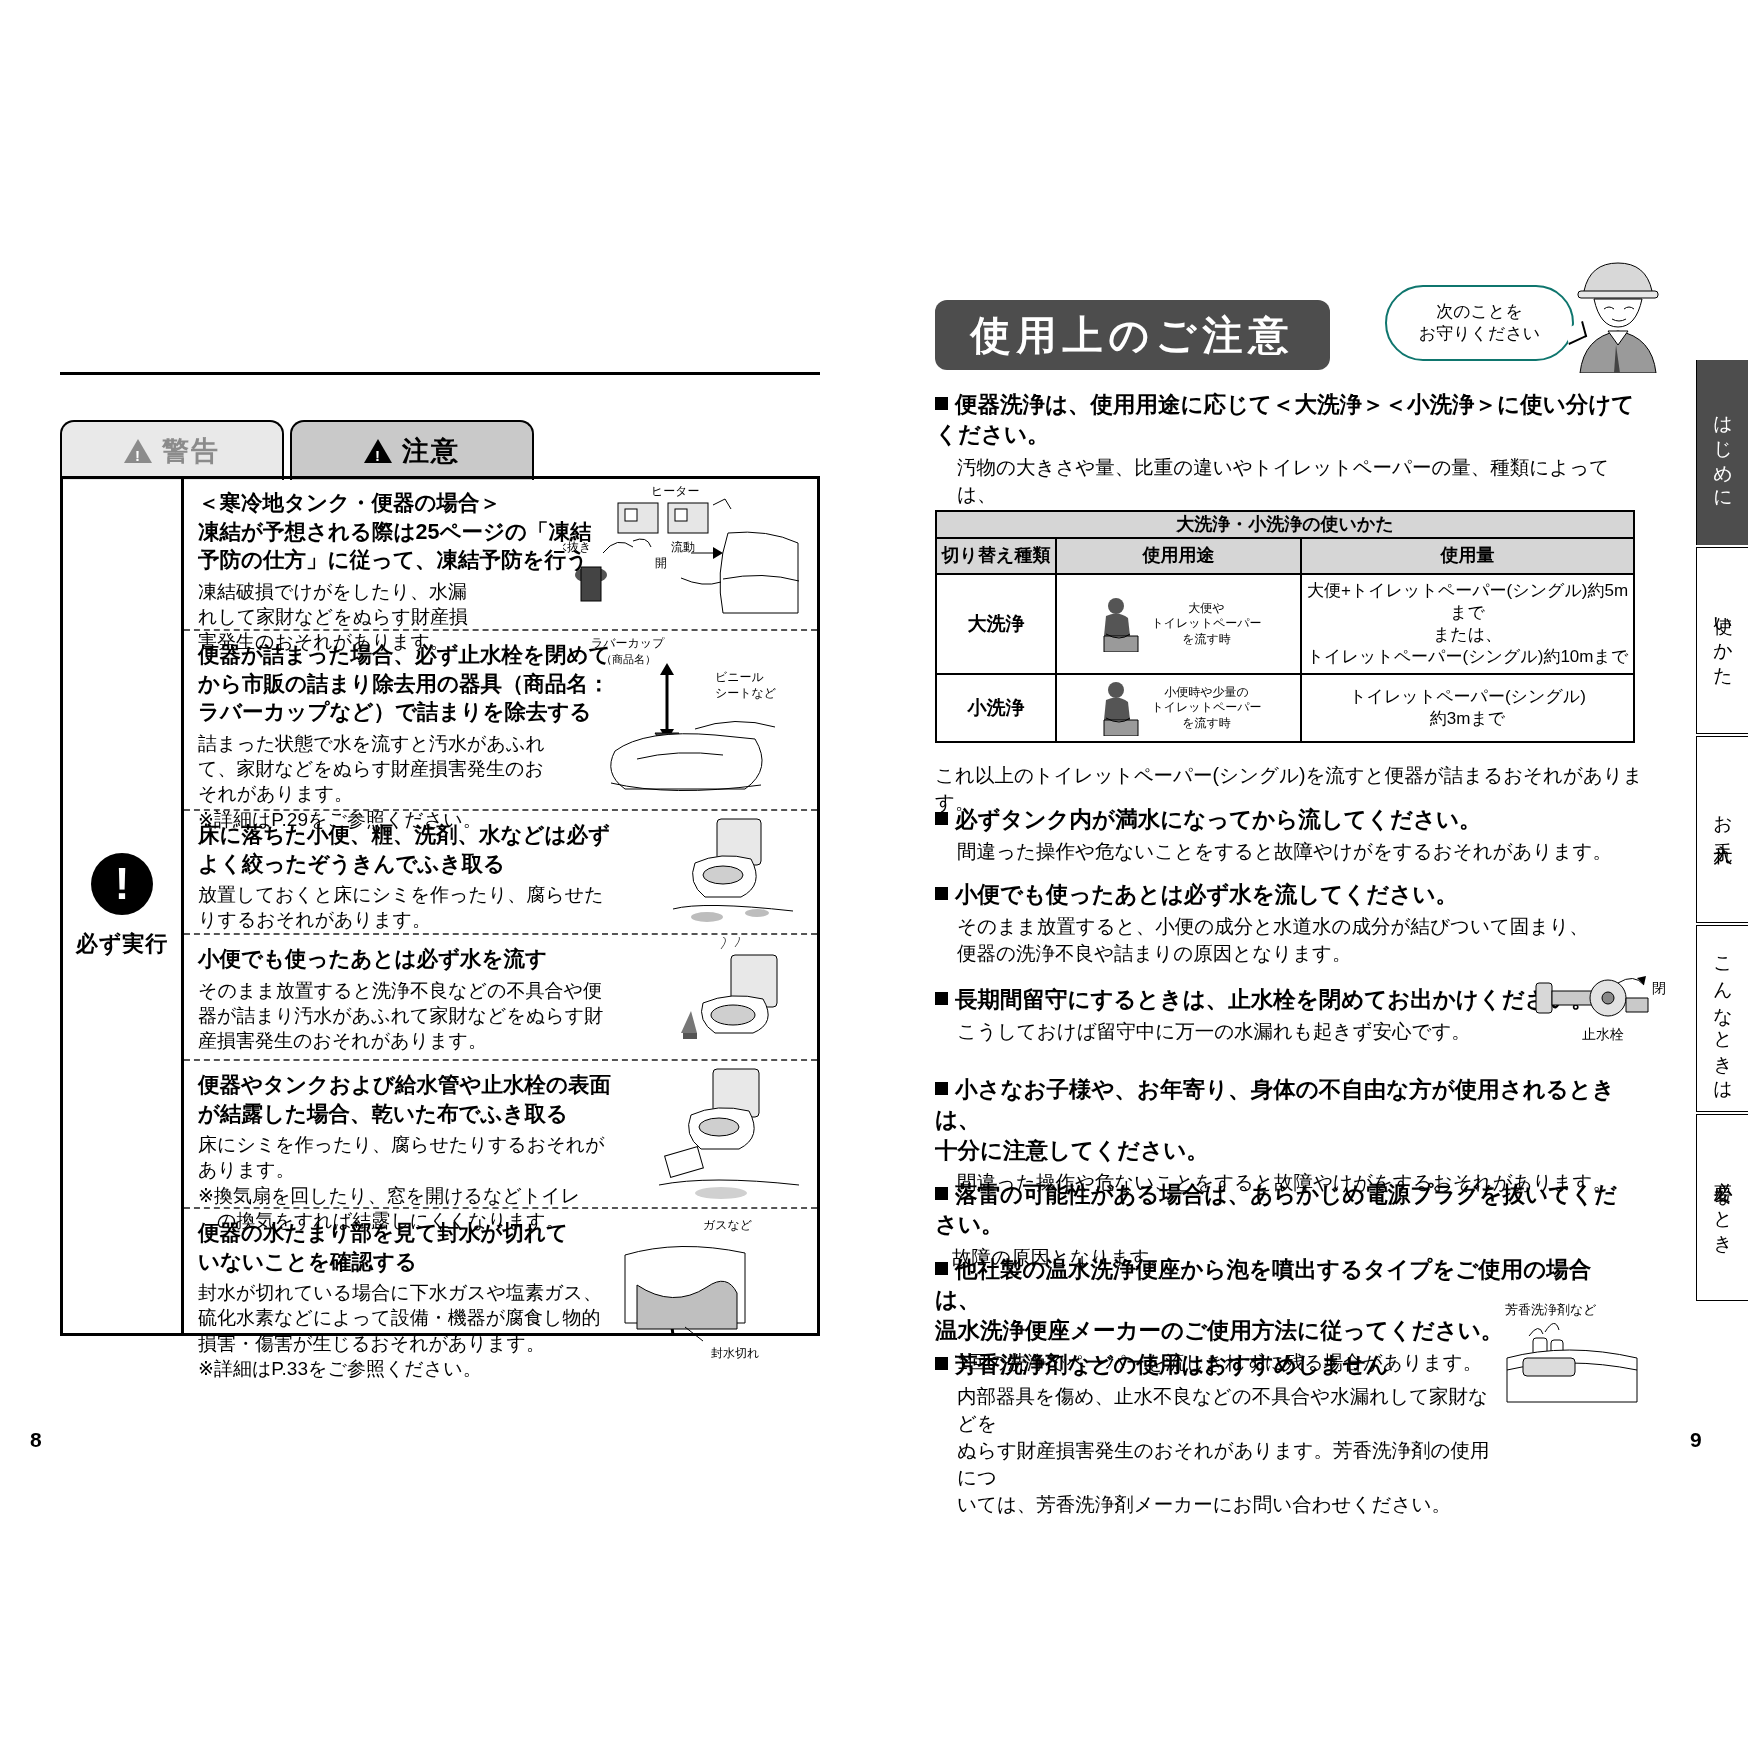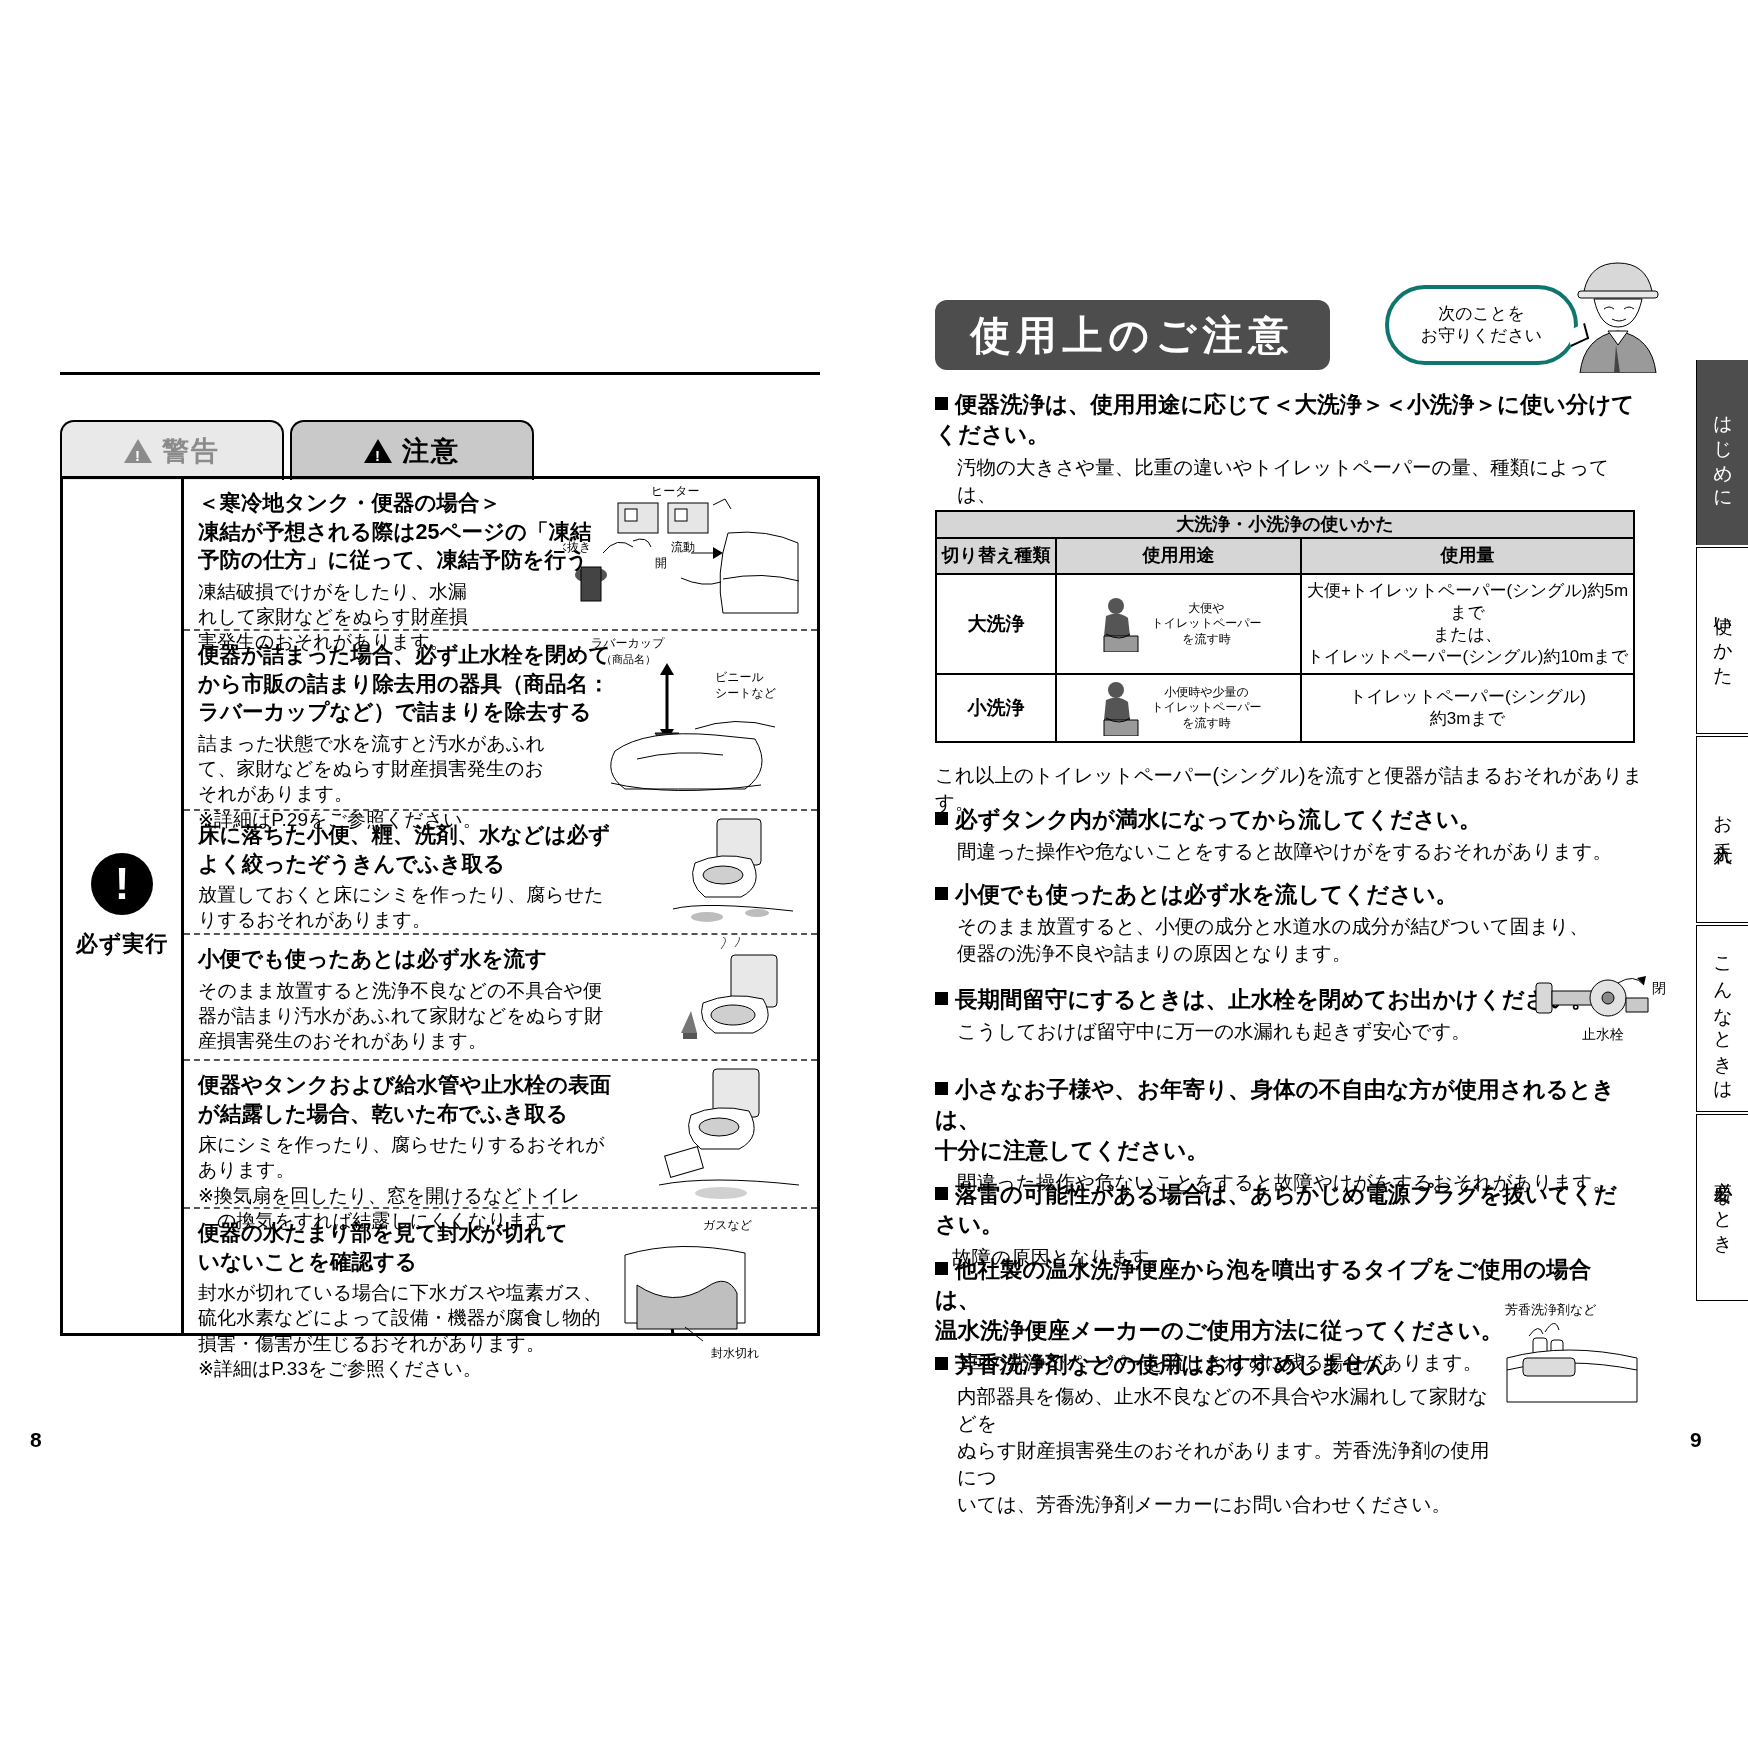--- a/index.html
+++ b/index.html
@@ -21,21 +21,21 @@
   .must-sep{position:absolute;left:118px;top:0;width:3px;height:100%;background:#000;}
 
   .rows{position:absolute;left:121px;top:0;right:0;bottom:0;}
   .row{position:relative;border-bottom:2px dashed #555;box-sizing:border-box;padding:10px 12px 6px 14px;}
   .row:last-child{border-bottom:none;}
   .row h4{margin:0 0 4px 0;font-size:21.5px;font-weight:bold;line-height:1.33;letter-spacing:0px;}
   .row p{margin:0;font-size:19px;line-height:1.33;letter-spacing:0px;}
   .row .note{font-size:19px;}
   .art{position:absolute;right:6px;top:6px;}
   .title-banner{position:absolute;left:935px;top:300px;width:395px;height:70px;background:#4d4d4d;border-radius:12px;color:#fff;display:flex;align-items:center;justify-content:center;font-size:40px;font-weight:bold;letter-spacing:6px;}
-  .bubble{position:absolute;left:1385px;top:285px;width:185px;height:72px;background:#fff;border:4px solid #0f766e;border-radius:40px;display:flex;flex-direction:column;align-items:center;justify-content:center;font-size:17px;line-height:1.3;}
+  .bubble{position:absolute;left:1385px;top:285px;width:185px;height:72px;background:#fff;border:2px solid #0f766e;border-radius:40px;display:flex;flex-direction:column;align-items:center;justify-content:center;font-size:17px;line-height:1.3;}
   .bubble:after{content:"";position:absolute;right:-14px;top:38px;width:18px;height:14px;background:#fff;border-right:2px solid #000;border-bottom:2px solid #000;transform:rotate(-25deg) skewX(-10deg);}
   .worker{position:absolute;left:1560px;top:255px;width:120px;height:115px;}
 
   .r-head{font-size:22.5px;font-weight:bold;line-height:1.35;}
   .r-body{font-size:19.5px;line-height:1.38;}
   .sec{position:absolute;width:700px;}
   .sq{display:inline-block;width:13px;height:13px;background:#000;margin-right:7px;vertical-align:2px;}
 
   table.usage{position:absolute;left:935px;top:510px;width:700px;border-collapse:collapse;font-size:17px;}
   table.usage th,table.usage td{border:2px solid #000;text-align:center;vertical-align:middle;padding:5px 4px;line-height:1.3;}

